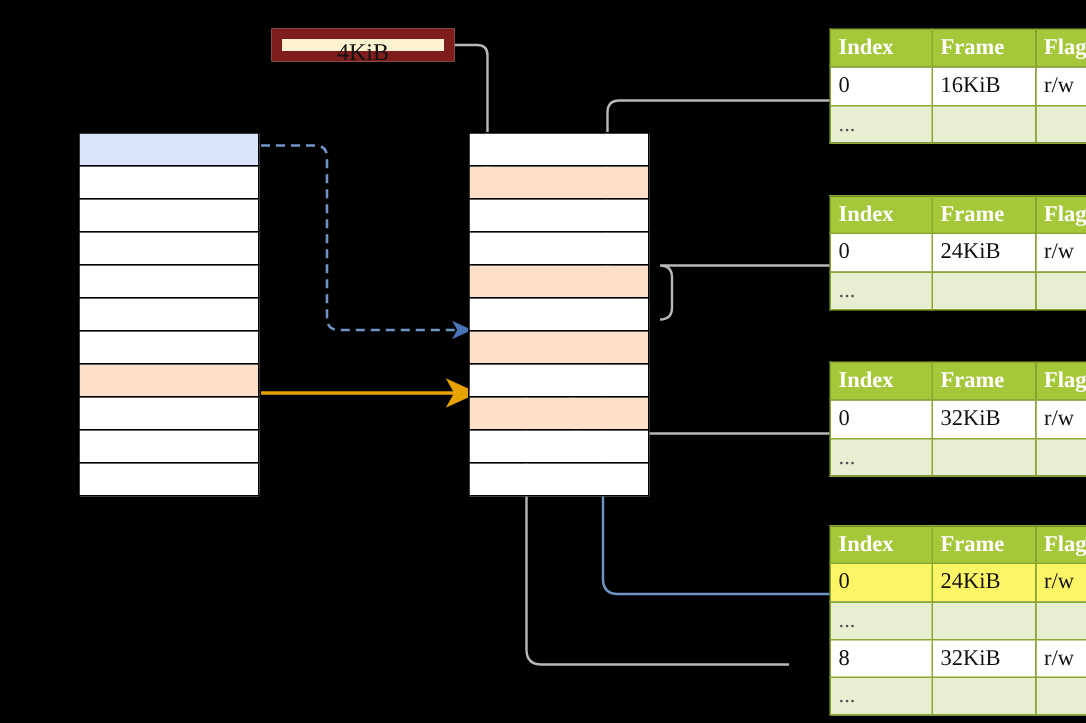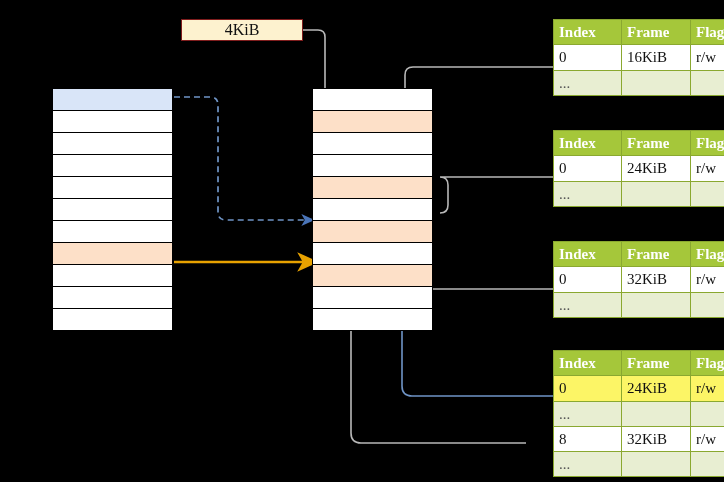--- a/index.html
+++ b/index.html
@@ -20,21 +20,21 @@
   .ptable td.hl{background:#fcf566;}
 
   
   .memcol{position:absolute;border-collapse:collapse;table-layout:fixed;}
   .memcol td{border:1px solid #000;height:22px;box-sizing:border-box;
              background:#ffffff;padding:0;font-size:1px;line-height:1px;}
   .memcol td.blue{background:#d9e5f8;}
   .memcol td.orange{background:#fde0c8;}
 
   
-  .sizebox{position:absolute;background:#fdf2cf;border:1px solid #7f1d1d;
+  .sizebox{position:absolute;background:#fdf2cf;border:7px solid #7f1d1d;
            color:#111;font-size:16px;text-align:center;line-height:20px;
            box-sizing:border-box;}
 </style>
 </head>
 <body>
 
 <div id="stage">
 
   <svg class="layer" viewBox="0 0 724 482">
     <defs>

